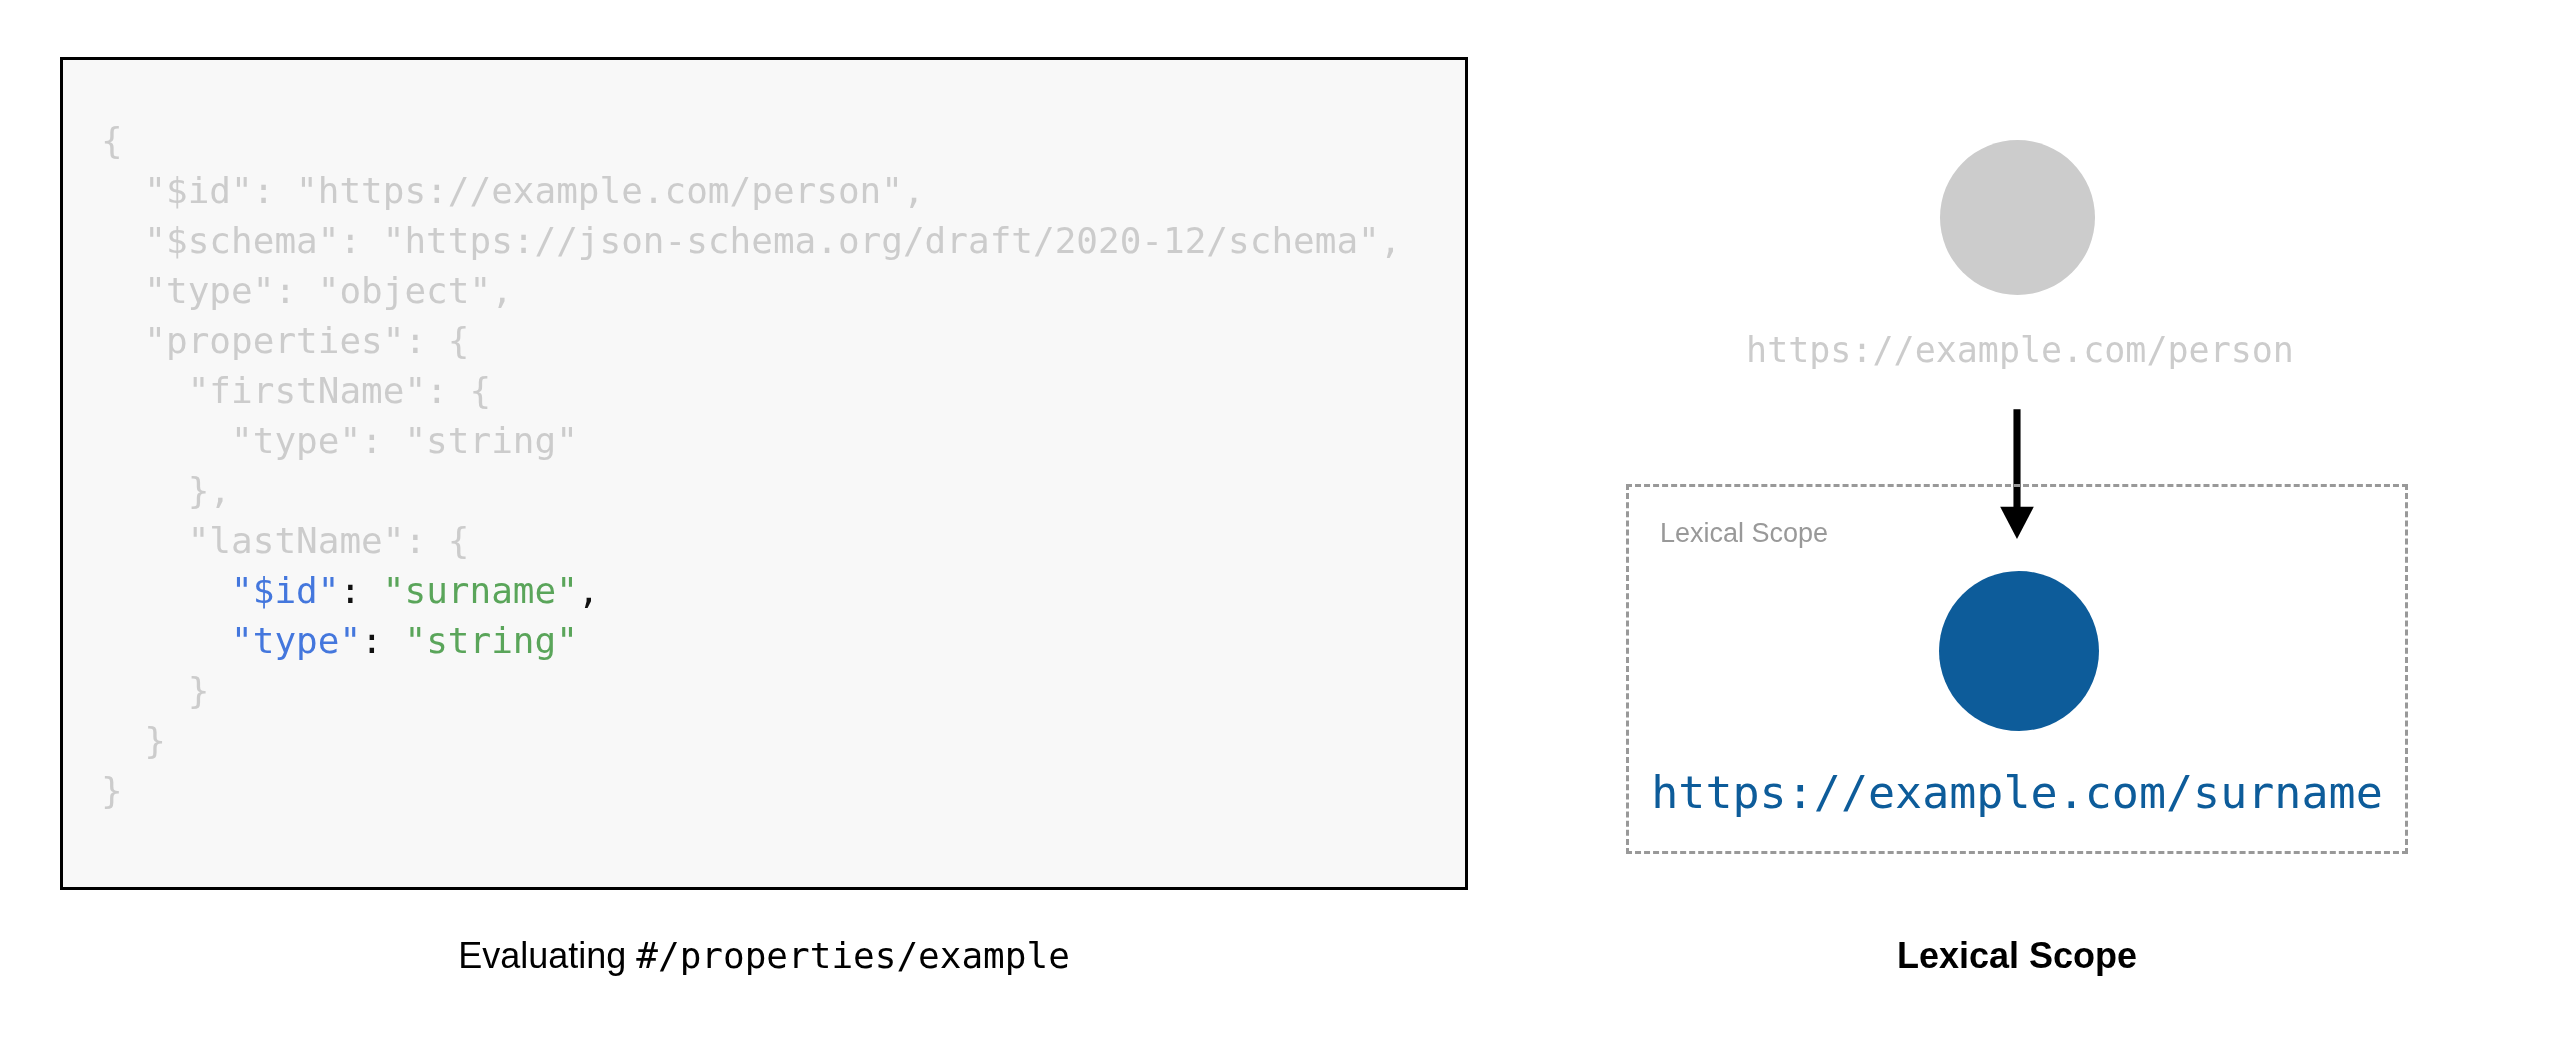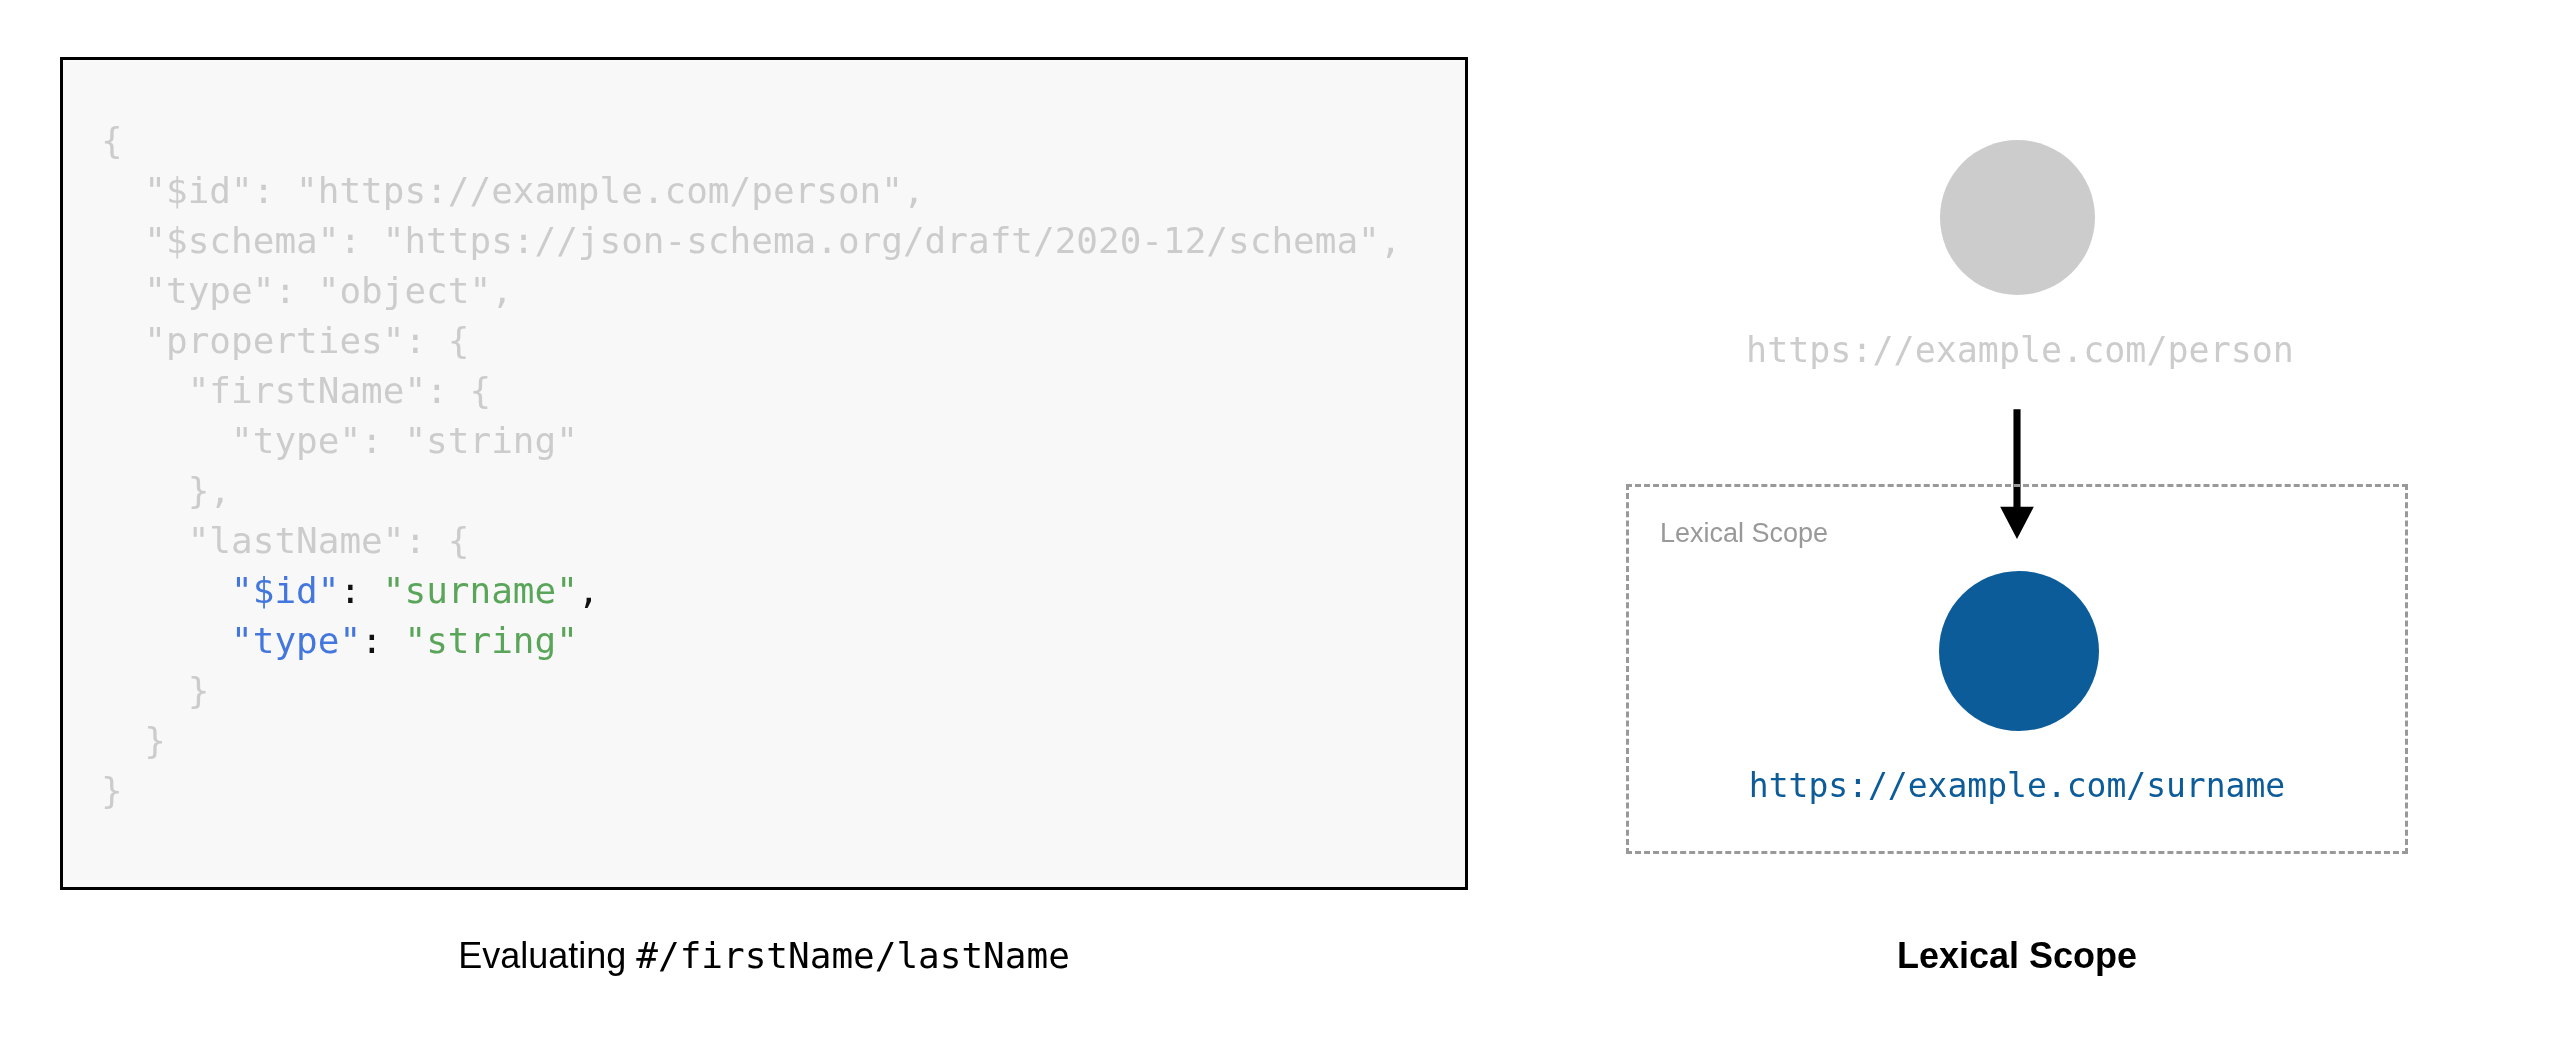--- a/index.html
+++ b/index.html
@@ -131,21 +131,21 @@
     border-radius: 50%;
     background: #0d5c9a;
   }
   #inner-node-label {
     position: absolute;
     left: 67px;
     top: 766px;
     width: 782px;
     text-align: center;
     font-family: "DejaVu Sans Mono", "Liberation Mono", monospace;
-    font-size: 33px;
+    font-size: 45px;
     color: #0d5c9a;
     white-space: nowrap;
   }
 
   #right-caption {
     position: absolute;
     left: 67px;
     top: 935px;
     width: 782px;
     text-align: center;
@@ -159,21 +159,21 @@
 </head>
 <body>
 
 <div id="left-panel">
 
   <div id="code-block">
     <pre id="code-lines"><span class="code-line"><span class="tok-dim">{</span></span><span class="code-line"><span class="tok-dim">  "$id": "https://example.com/person",</span></span><span class="code-line"><span class="tok-dim">  "$schema": "https://json-schema.org/draft/2020-12/schema",</span></span><span class="code-line"><span class="tok-dim">  "type": "object",</span></span><span class="code-line"><span class="tok-dim">  "properties": {</span></span><span class="code-line"><span class="tok-dim">    "firstName": {</span></span><span class="code-line"><span class="tok-dim">      "type": "string"</span></span><span class="code-line"><span class="tok-dim">    },</span></span><span class="code-line"><span class="tok-dim">    "lastName": {</span></span><span class="code-line"><span class="tok-dim">      </span><span class="tok-key">"$id"</span><span class="tok-punc">: </span><span class="tok-str">"surname"</span><span class="tok-punc">,</span></span><span class="code-line"><span class="tok-dim">      </span><span class="tok-key">"type"</span><span class="tok-punc">: </span><span class="tok-str">"string"</span></span><span class="code-line"><span class="tok-dim">    }</span></span><span class="code-line"><span class="tok-dim">  }</span></span><span class="code-line"><span class="tok-dim">}</span></span></pre>
   </div>
 
   <div id="left-caption">
-    <span class="cap-bold">Evaluating</span><span class="cap-bold"> </span><span class="cap-mono">#/firstName/lastName</span>
+    <span class="cap-bold">Evaluating</span><span class="cap-bold"> </span><span class="cap-mono">#/properties/example</span>
   </div>
 
 </div>
 
 <div id="right-panel">
 
   <div id="outer-node-circle"></div>
 
   <div id="outer-node-label">https://example.com/person</div>
 

